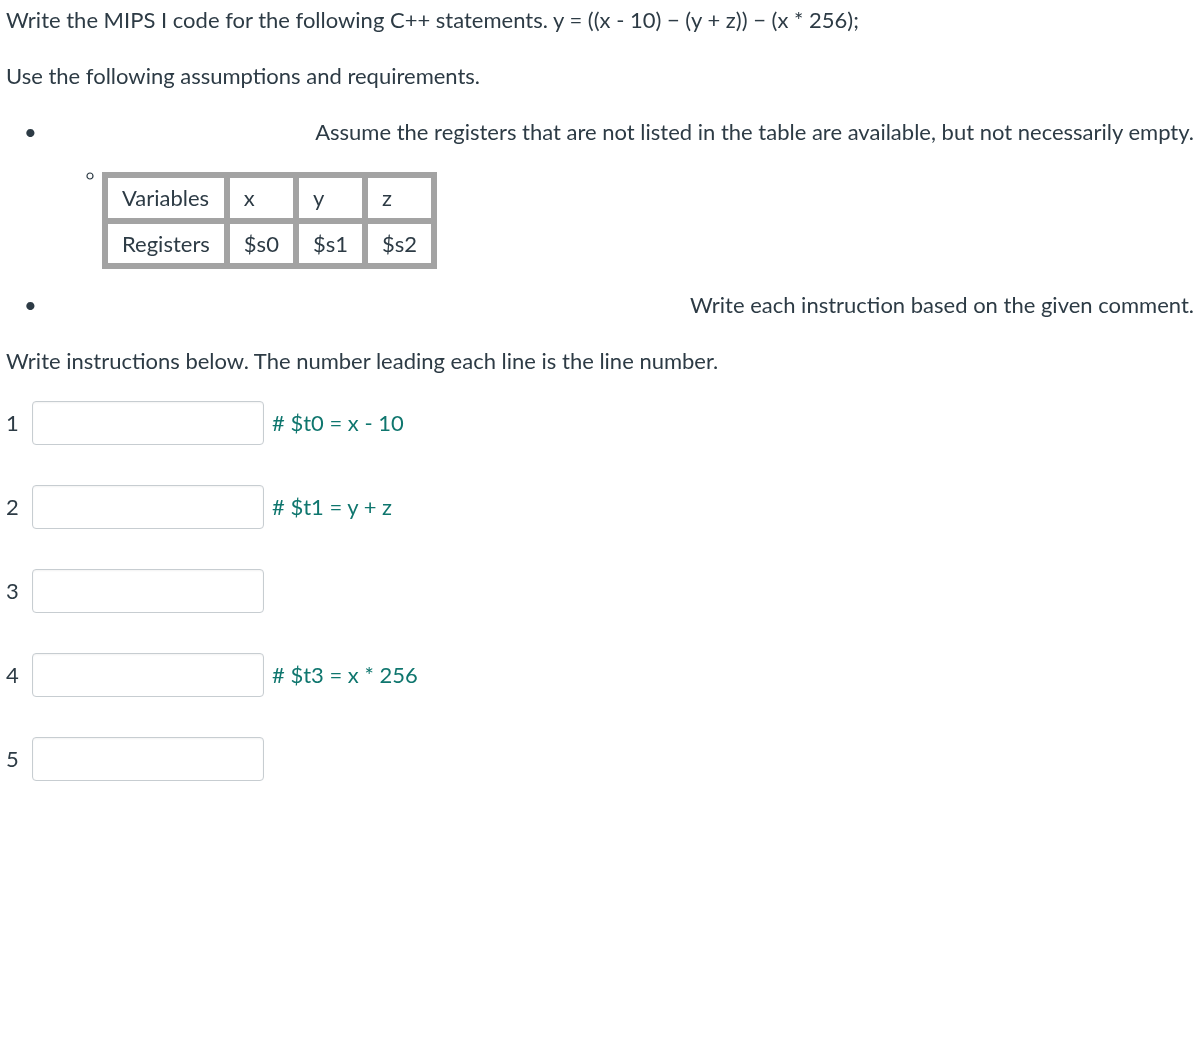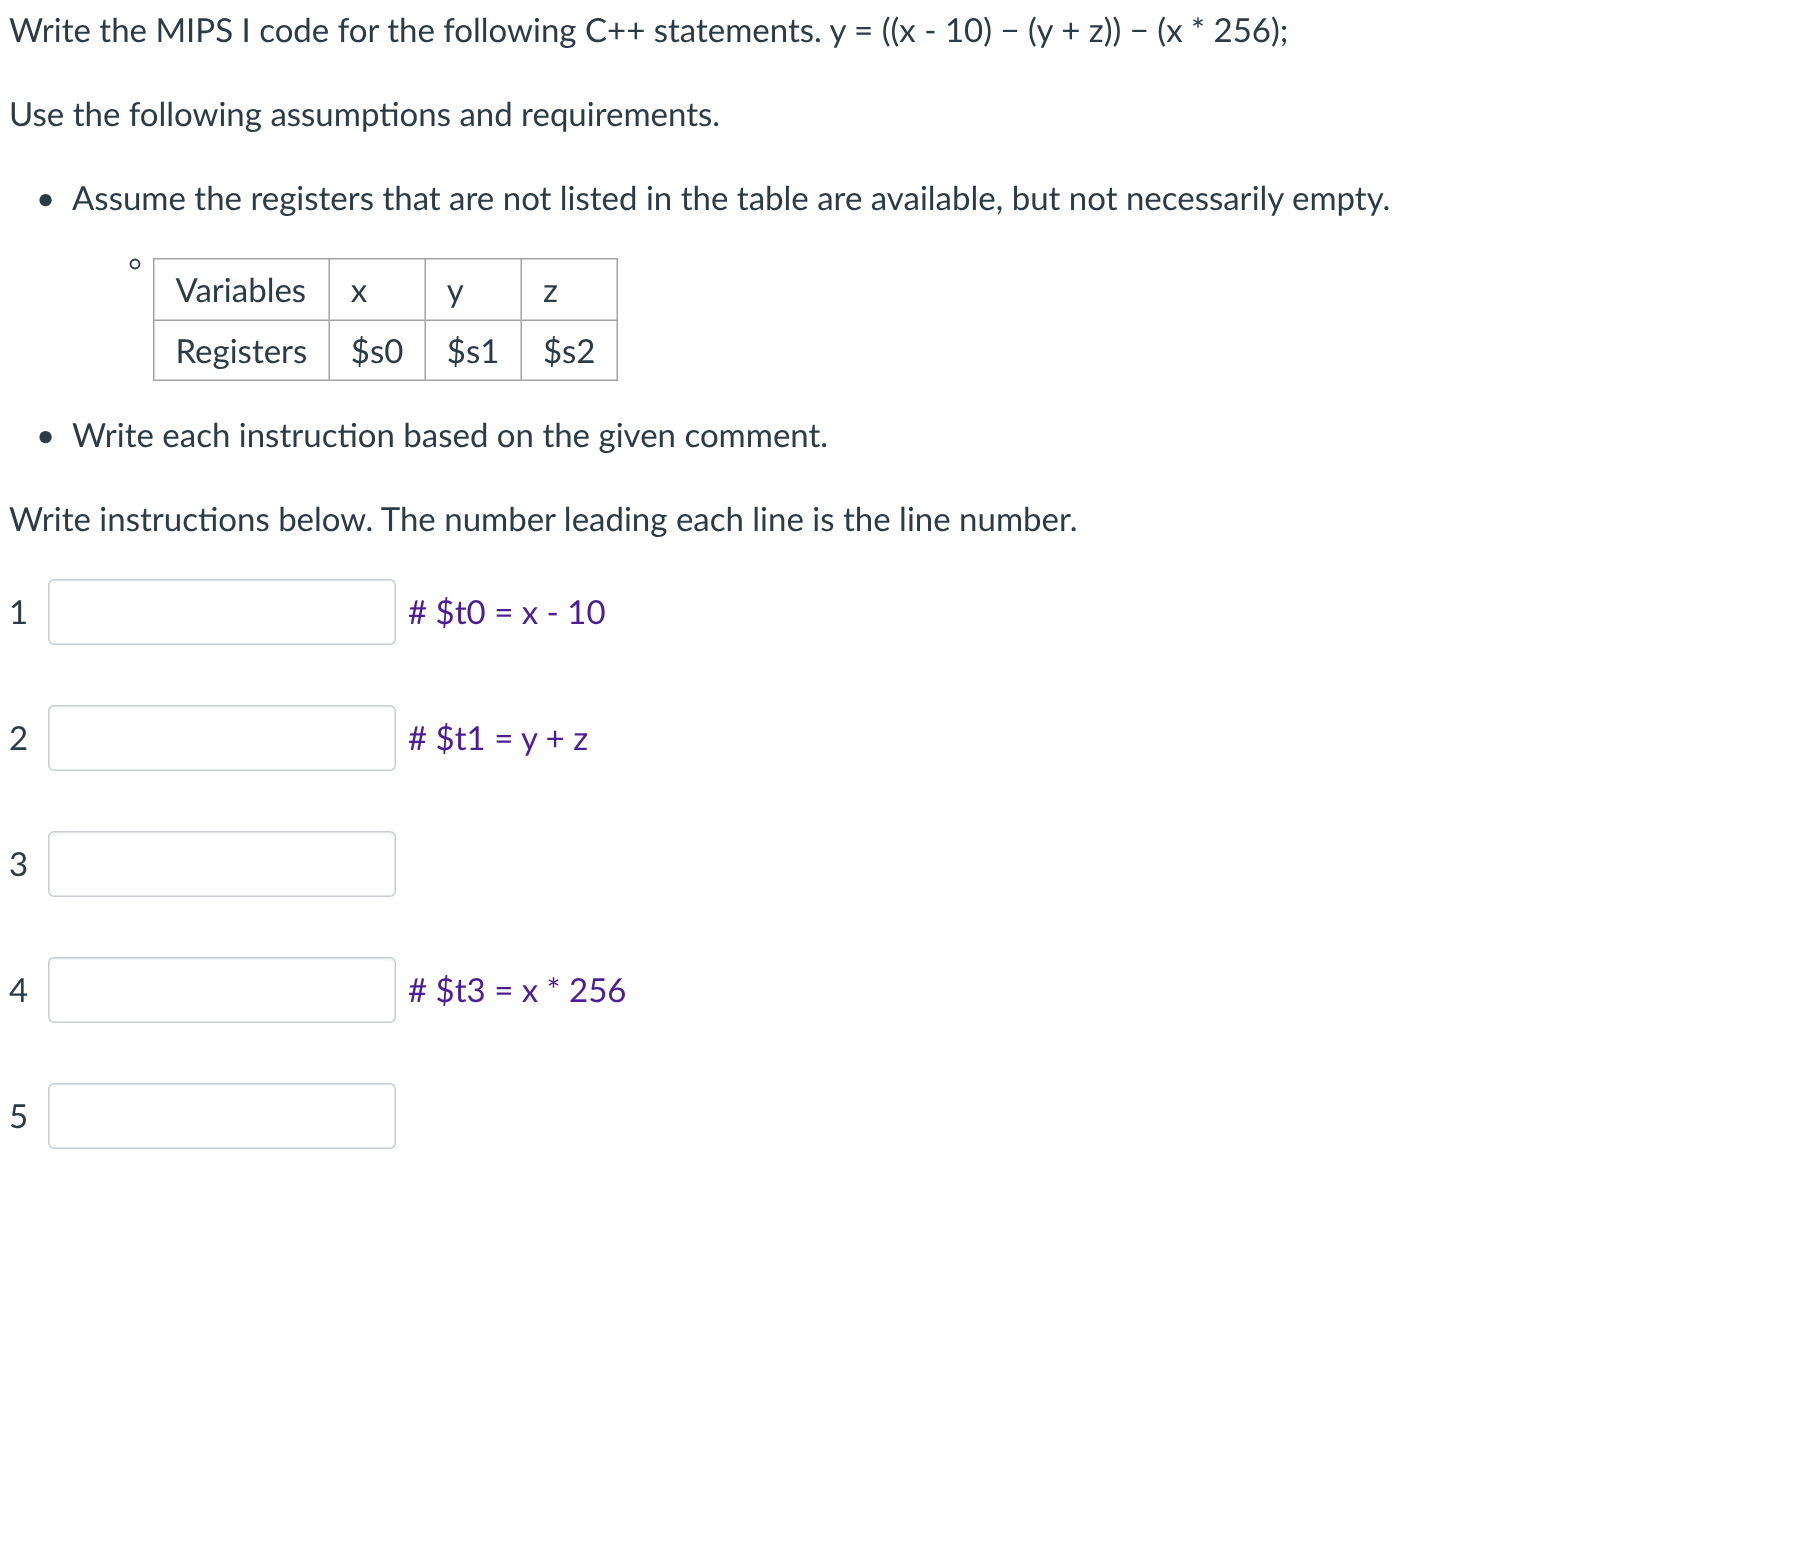--- a/index.html
+++ b/index.html
@@ -11,20 +11,21 @@
     font-size: 22px;
     line-height: 1.45;
     width: 1200px;
     background: #fff;
   }
   p { margin: 0 0 24px 0; }
   ul.bullets {
     list-style: none;
     padding: 0;
     margin: 0 0 24px 0;
+    text-align: right;
   }
   ul.bullets > li {
     position: relative;
     padding-left: 42px;
     margin: 4px 0;
   }
   ul.bullets > li::before {
     content: "•";
     position: absolute;
     left: 18px;
@@ -33,21 +34,21 @@
     color: #2d3b45;
   }
   .sub-indent { padding-left: 72px; margin: 6px 0 6px 0; display:flex; align-items:flex-start; }
   .sub-marker { width: 24px; flex: 0 0 24px; display:inline-flex; align-items:center; justify-content:center; }
   .sub-marker svg { width: 8px; height: 8px; }
   table.assoc {
     border-collapse: collapse;
     margin-left: 0;
   }
   table.assoc td, table.assoc th {
-    border: 1px solid #a3a3a3;
+    border: 6px solid #a3a3a3;
     padding: 4px 14px;
     font-weight: 400;
     text-align: left;
     font-size: 22px;
   }
   .answer-block { margin-top: 24px; }
   .answer-row {
     display: flex;
     align-items: center;
     margin: 0 0 40px 0;
@@ -63,21 +64,21 @@
     border: 1px solid #c7cdd1;
     border-radius: 4px;
     background: #fff;
     font-size: 18px;
     padding: 0 8px;
     box-shadow: inset 0 1px 2px rgba(0,0,0,0.05);
   }
   .comment {
     margin-left: 8px;
     font-size: 22px;
-    color: #4c1d95;
+    color: #0f766e;
   }
 </style>
 </head>
 <body>
 
 <p>Write the MIPS I code for the following C++ statements. y = ((x - 10) − (y + z)) − (x * 256);</p>
 
 <p>Use the following assumptions and requirements.</p>
 
 <ul class="bullets">

